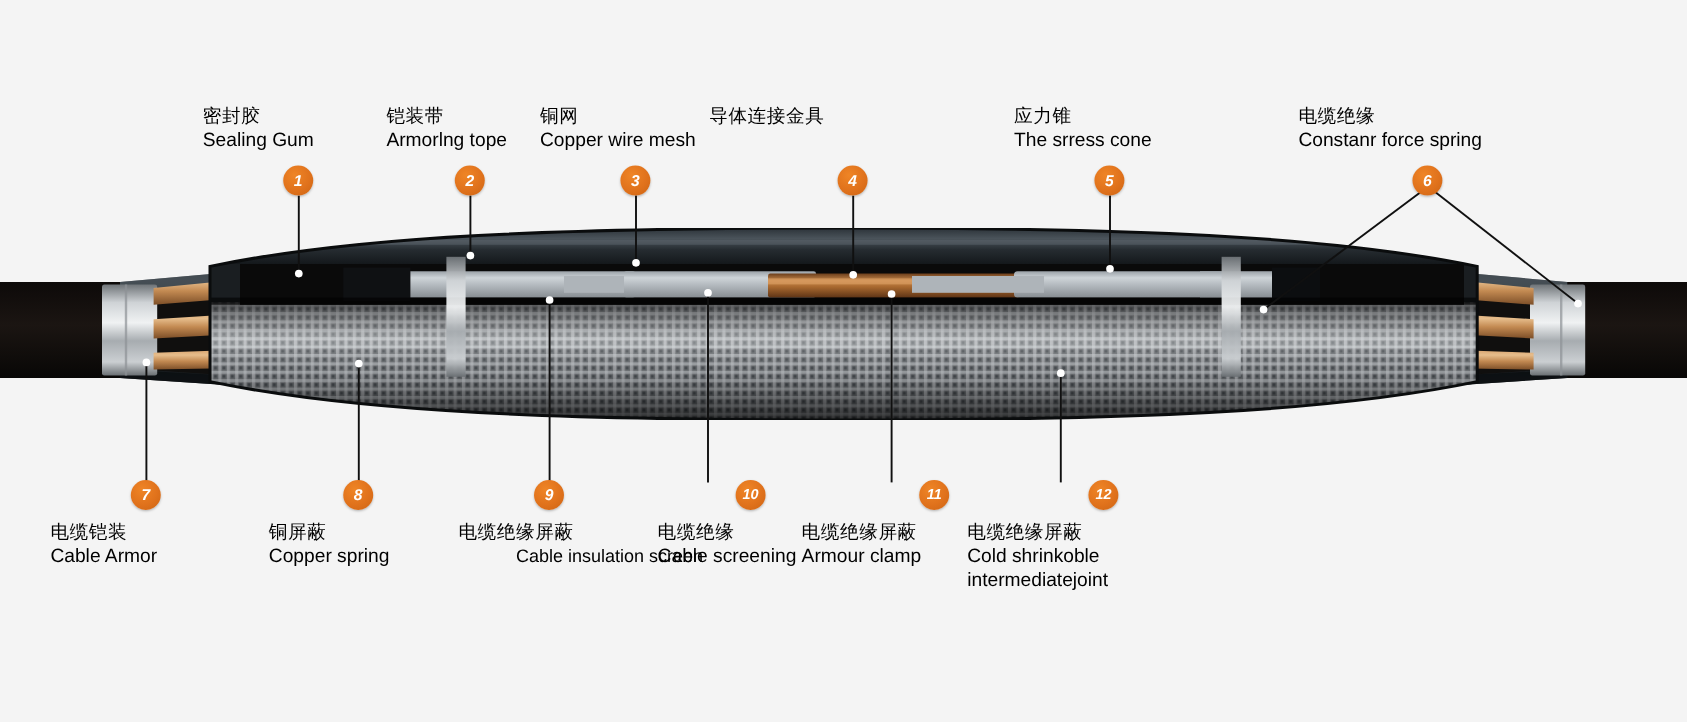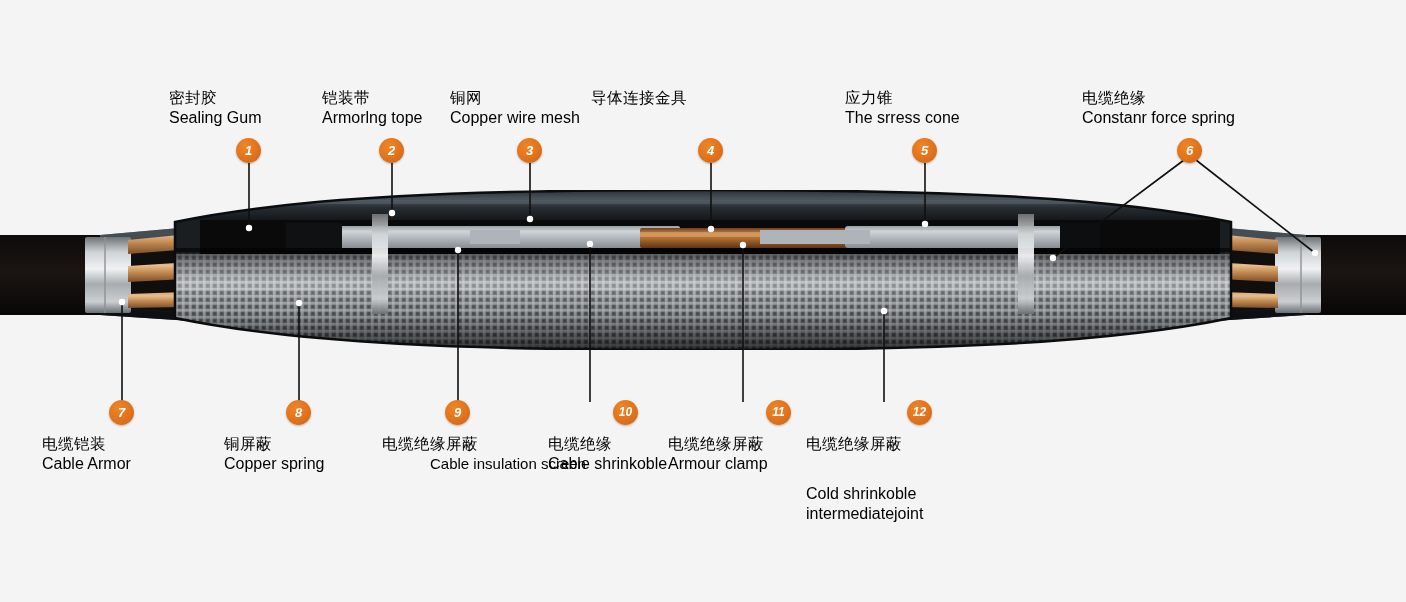--- a/index.html
+++ b/index.html
@@ -260,29 +260,29 @@
   <div class="label" style="left:224px;top:434px;width:152px;">
     <span class="cn">铜屏蔽</span>
     <span class="en">Copper spring</span>
   </div>
   <div class="label" style="left:382px;top:434px;width:152px;">
     <span class="cn">电缆绝缘屏蔽</span>
     <span class="en" style="font-size:15px;margin-left:48px;">Cable insulation screen</span>
   </div>
   <div class="label" style="left:548px;top:434px;width:140px;">
     <span class="cn">电缆绝缘</span>
-    <span class="en">Cable shrinkoble</span>
+    <span class="en">Cable screening</span>
   </div>
   <div class="label" style="left:668px;top:434px;width:150px;">
     <span class="cn">电缆绝缘屏蔽</span>
     <span class="en">Armour clamp</span>
   </div>
   <div class="label" style="left:806px;top:434px;width:158px;white-space:normal;">
     <span class="cn">电缆绝缘屏蔽</span>
-    <span class="en" style="white-space:pre-line;margin-top:30px;">Cold shrinkoble
+    <span class="en" style="white-space:pre-line;">Cold shrinkoble
 intermediatejoint</span>
   </div>
 
   <div class="badge" style="left:236px;top:138px;">1</div>
   <div class="badge" style="left:379px;top:138px;">2</div>
   <div class="badge" style="left:517px;top:138px;">3</div>
   <div class="badge" style="left:698px;top:138px;">4</div>
   <div class="badge" style="left:912px;top:138px;">5</div>
   <div class="badge" style="left:1177px;top:138px;">6</div>
 

